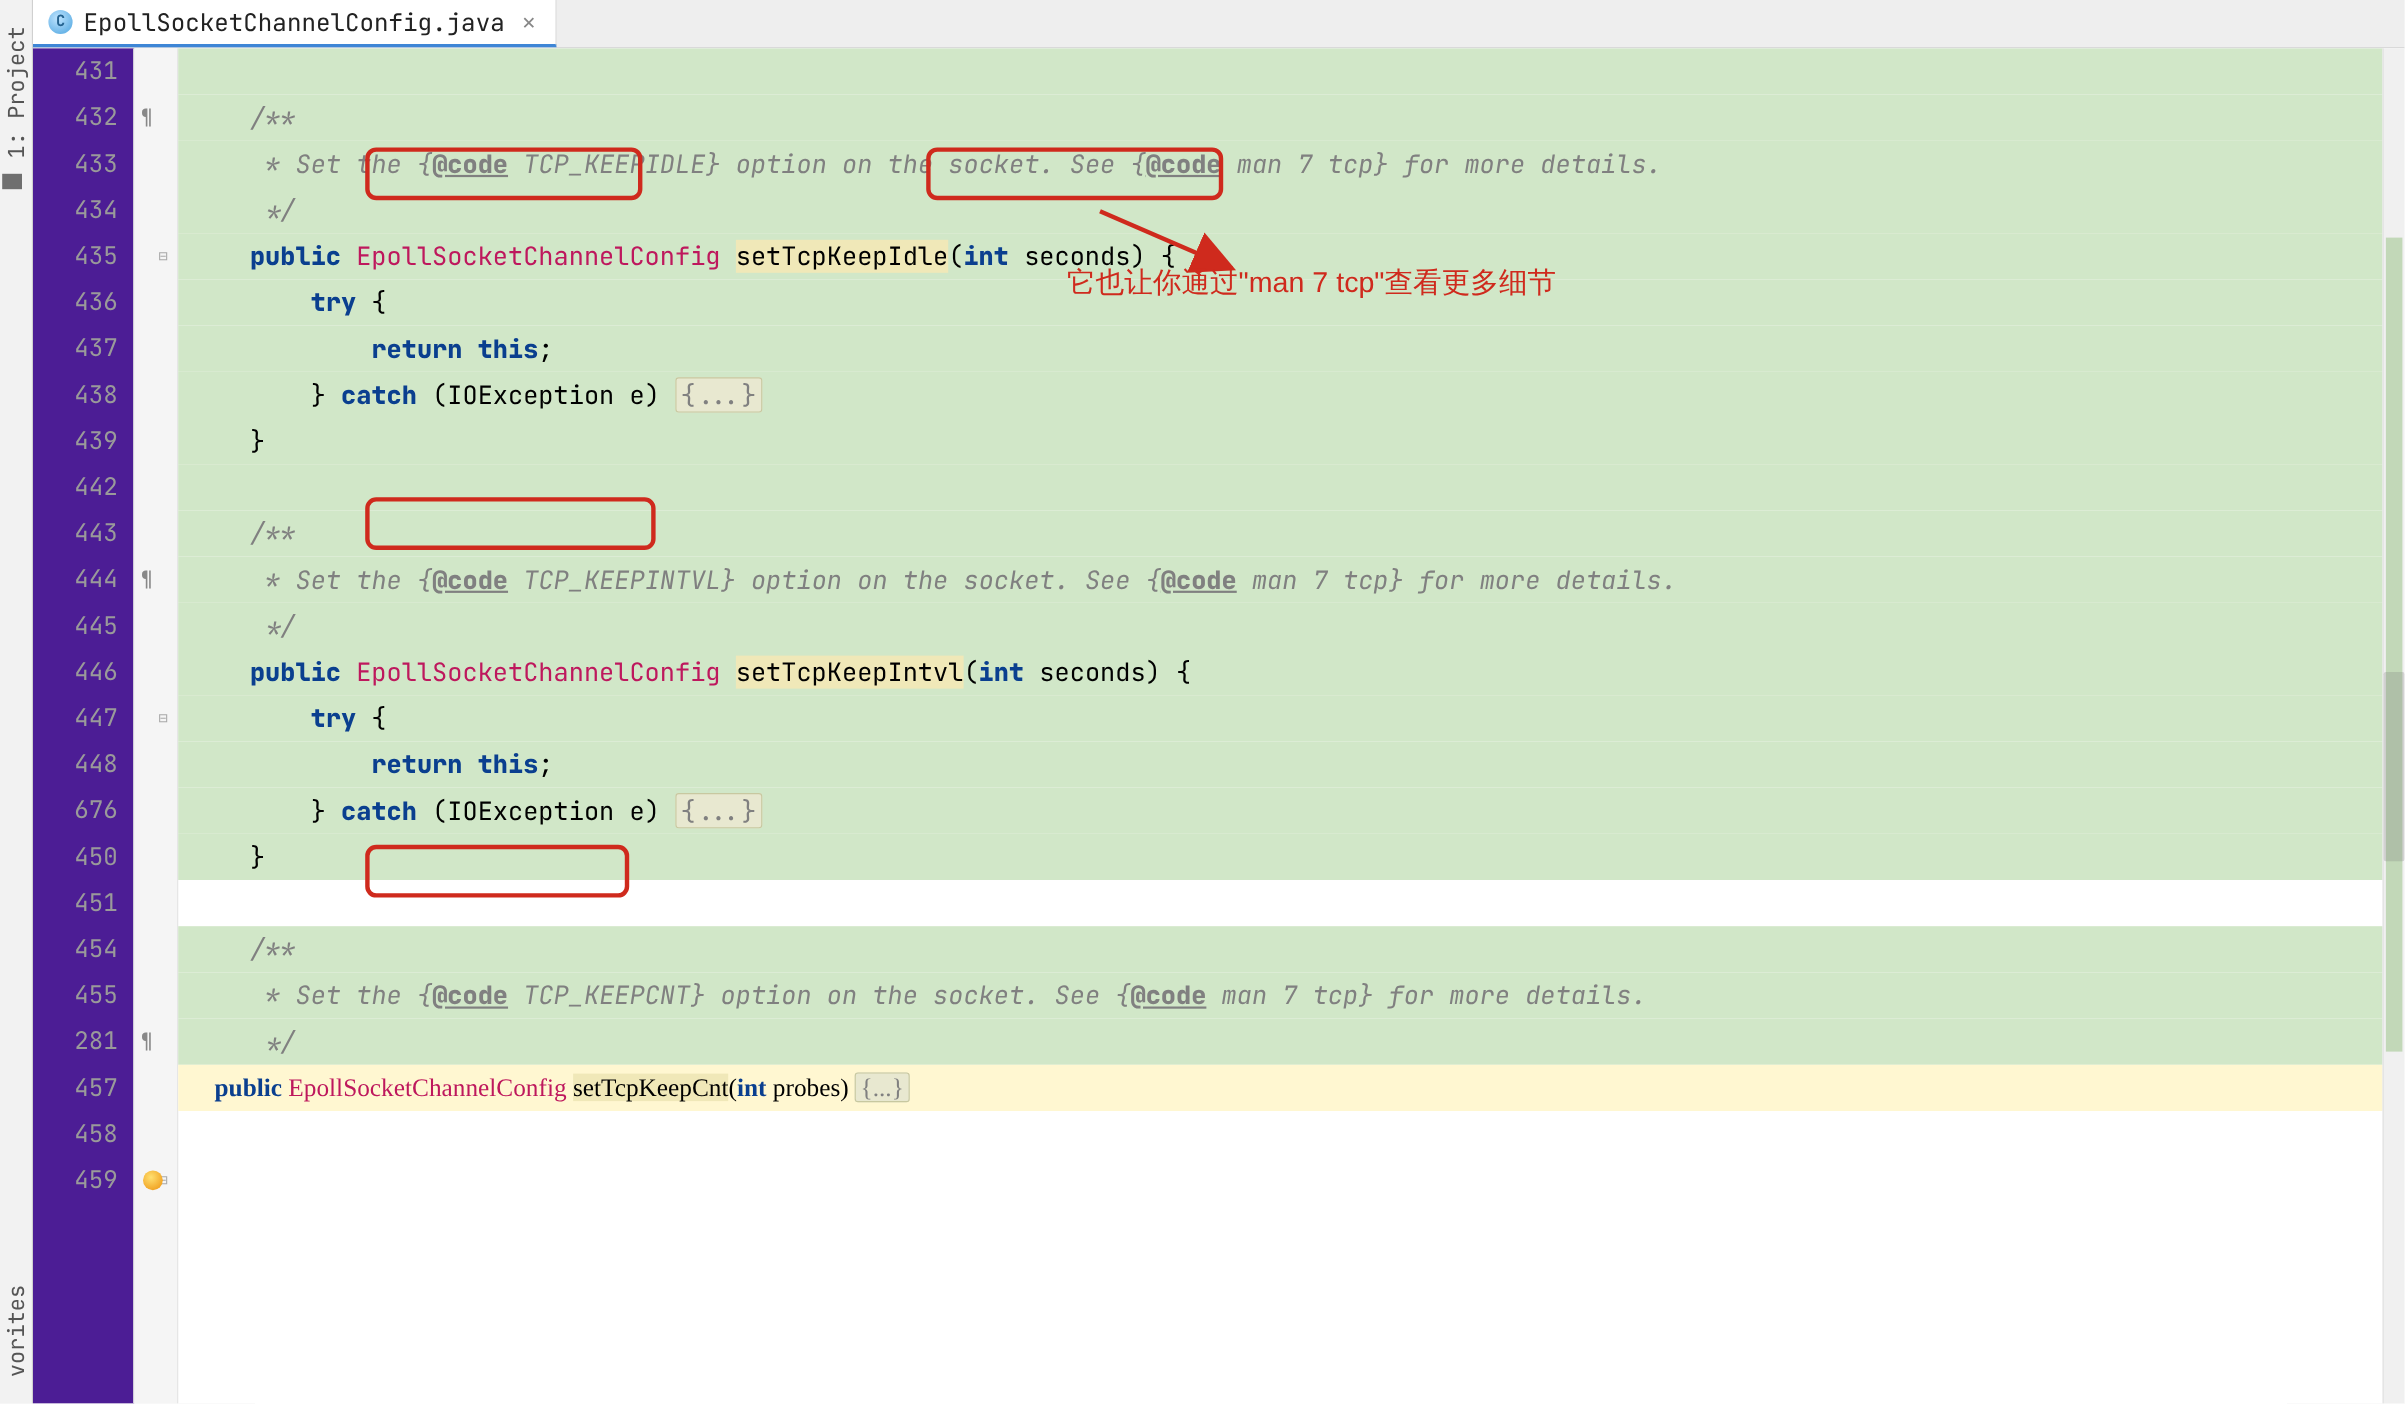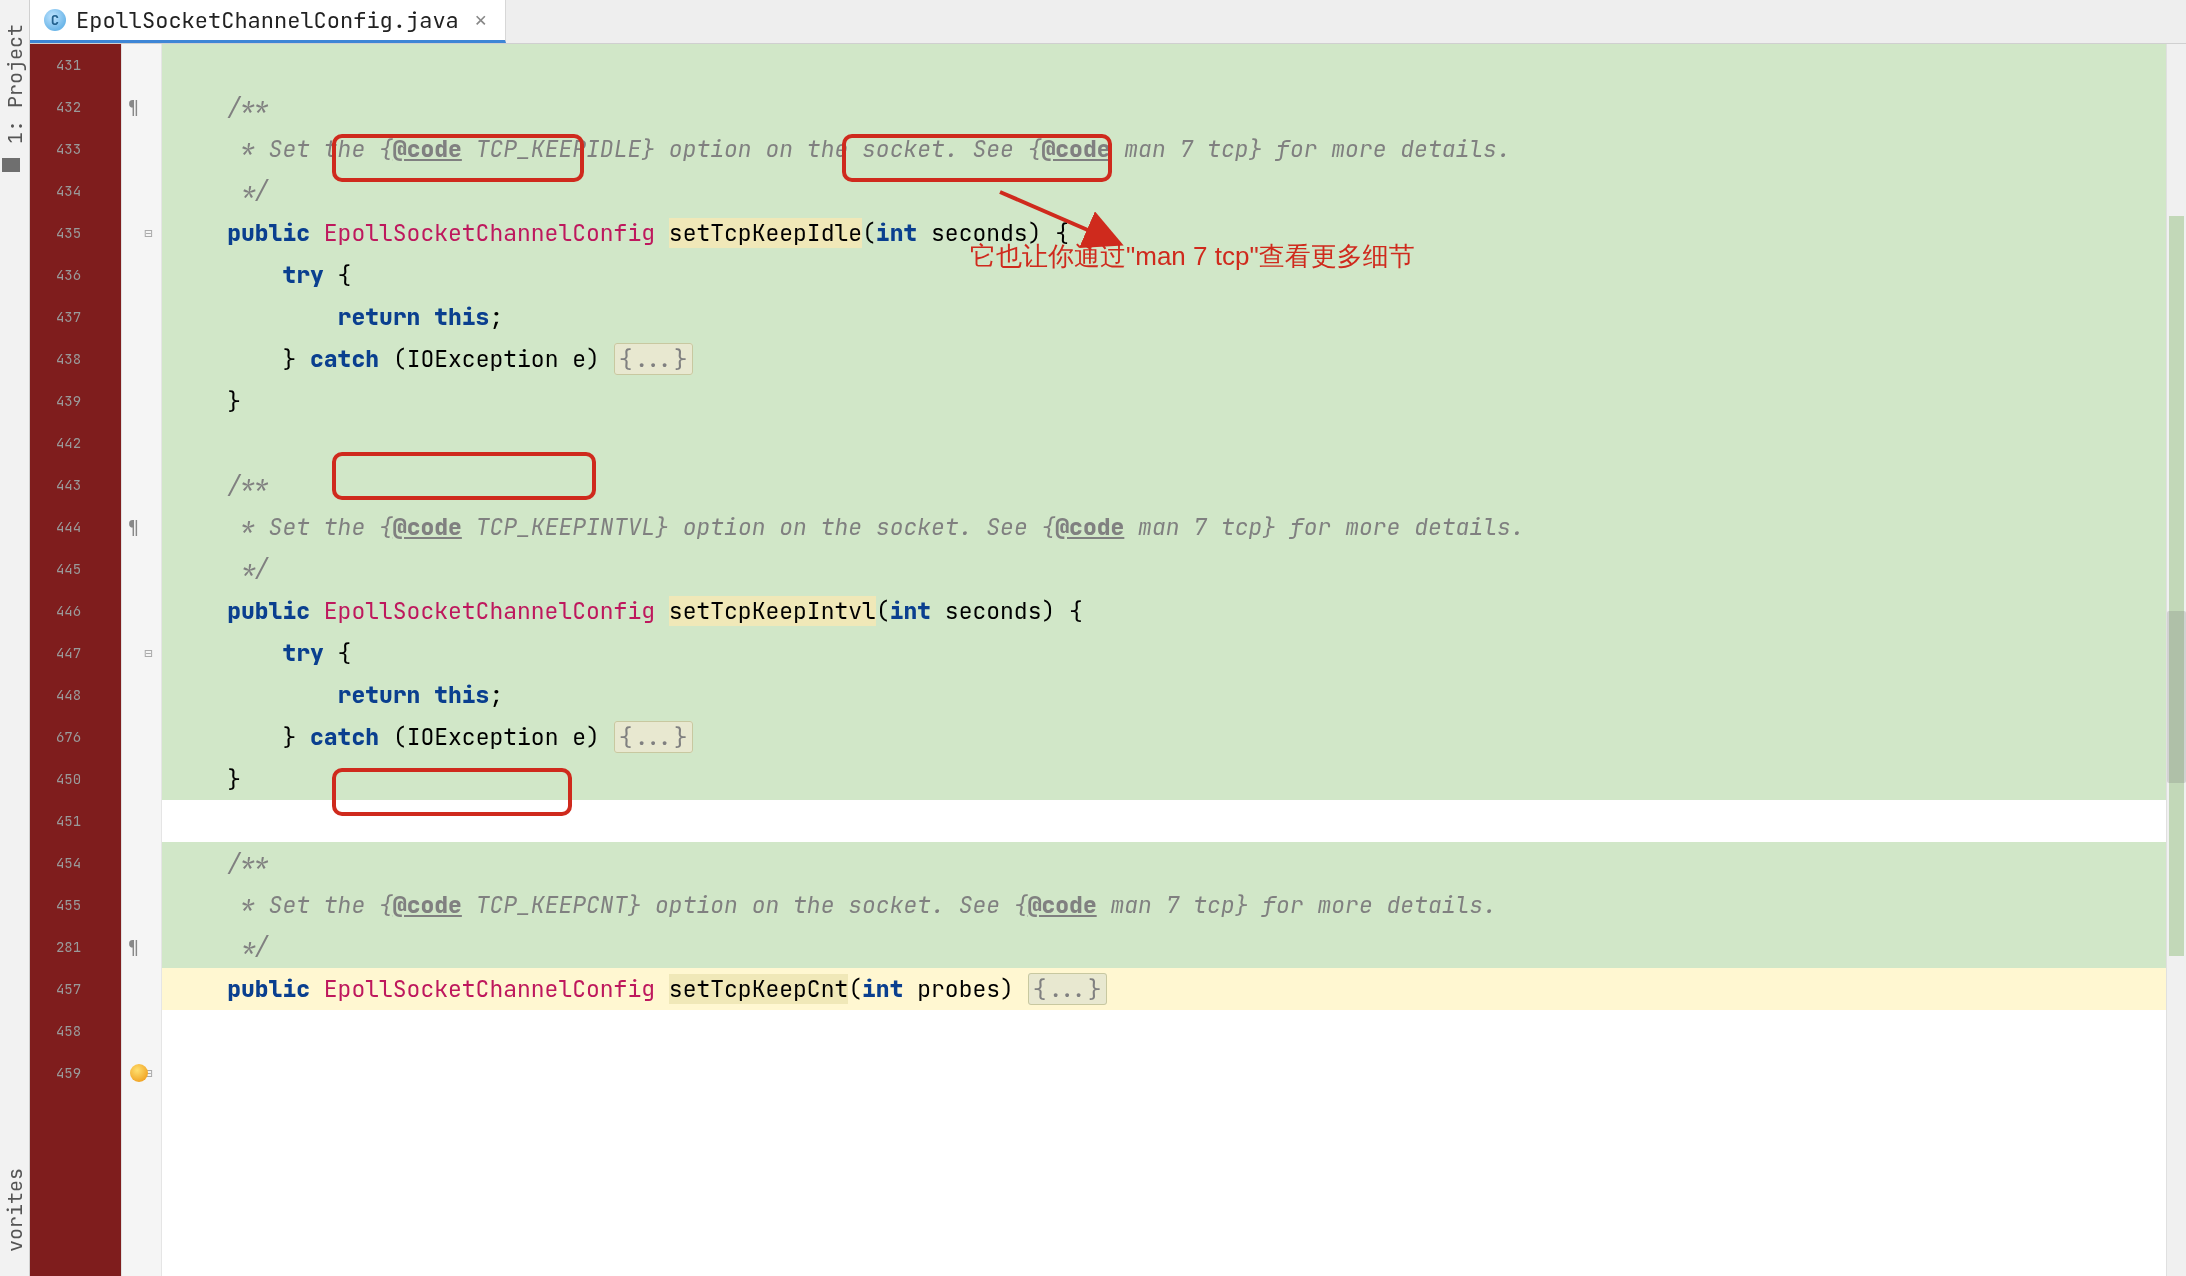--- a/index.html
+++ b/index.html
@@ -85,26 +85,26 @@
 
   
   .editor {
     flex: 1;
     display: flex;
     position: relative;
     background: #ffffff;
   }
   .gutter {
     width: 92px;
-    background: #7f1d1d;
+    background: #4c1d95;
     border-right: 1px solid #e0e0e0;
-    text-align: center;
+    text-align: right;
     padding-right: 14px;
     color: #9a9a9a;
-    font-size: 14px;
+    font-size: 22px;
   }
   .gutmarks {
     width: 40px;
     background: #f5f5f5;
     border-right: 1px solid #e5e5e5;
     position: relative;
   }
   .row {
     height: 42px;
     line-height: 42px;
@@ -114,21 +114,21 @@
     position: relative;
   }
   .codeline {
     height: 42px;
     line-height: 42px;
     white-space: pre;
     padding-left: 10px;
     font-family: "JetBrains Mono", "Consolas", monospace;
   }
   .green { background: #d1e7c8; }
-  .yellow { background: #fff7d1; }
+  .yellow { background: #fff7d1; font-family: Liberation Serif, serif; }
 
   
   .c-comment { color: #808080; font-style: italic; }
   .c-kw { color: #0a3f8f; font-weight: 900; }
   .c-type { color: #be185d; }
   .c-field { color: #7a1f7a; font-weight: 900; }
   .c-fold { color: #808080; background: #e8e8d0; padding: 0 4px; border: 1px solid #c8c8a0; border-radius: 3px; }
   .method-hl { background: #f0e8b8; }
   .code-tag { font-weight: 900; text-decoration: underline; color: #808080;}
   .code-tag-plain { font-style: italic; color: #808080;}

